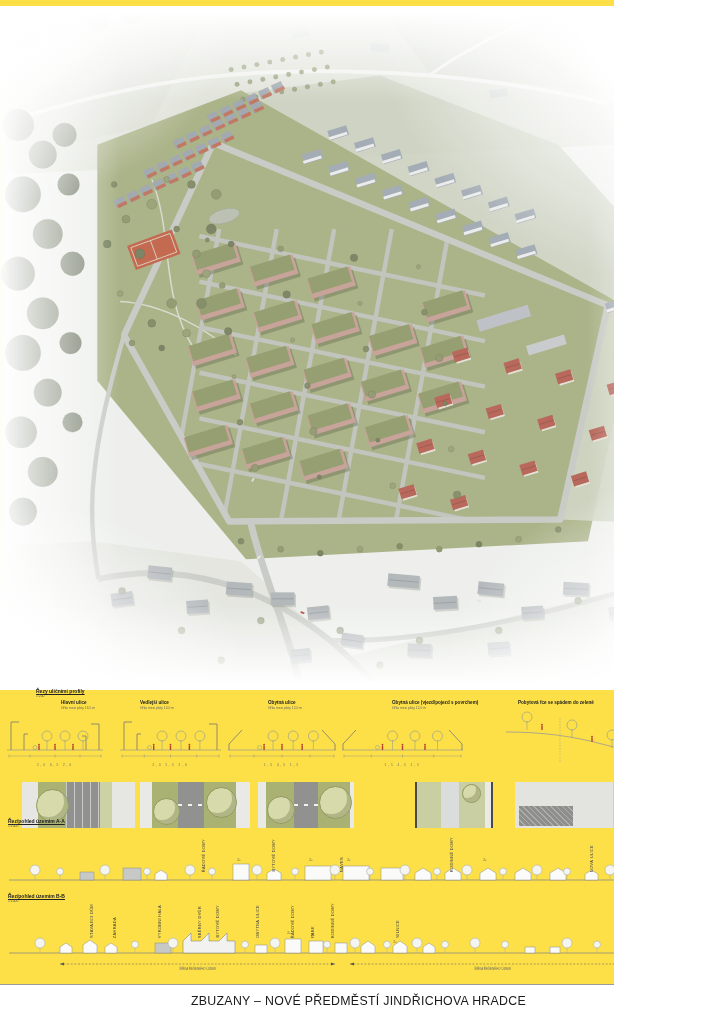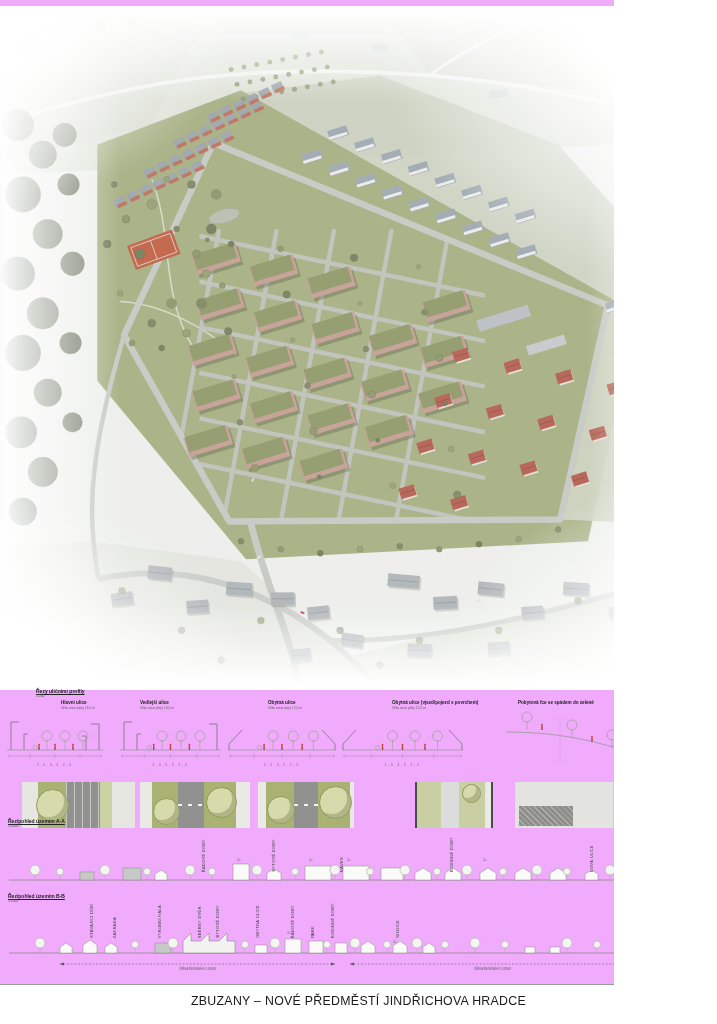--- a/index.html
+++ b/index.html
@@ -1,17 +1,17 @@
 <!DOCTYPE html>
 <html><head>
 <meta charset="utf-8">
 <style>
   html,body{margin:0;padding:0;background:#fff;}
   body{width:717px;height:1024px;font-family:"Liberation Sans", sans-serif;}
-  .board{position:relative;width:614px;height:1024px;background:#f0abfc;overflow:hidden;}
+  .board{position:relative;width:614px;height:1024px;background:#fde047;overflow:hidden;}
   .render{position:absolute;left:0;top:6px;width:717px;height:684px;overflow:hidden;}
   .render svg{display:block;}
   
   .vig{position:absolute;pointer-events:none;}
   .vig-top{left:0;top:0;width:717px;height:95px;background:linear-gradient(180deg,#fff 6%,rgba(255,255,255,0));}
   .vig-left{left:0;top:0;width:120px;height:684px;background:linear-gradient(90deg,rgba(255,255,255,.95) 3%,rgba(255,255,255,0));}
   .vig-right{right:0;top:0;width:130px;height:684px;background:linear-gradient(270deg,#fff 5%,rgba(255,255,255,0));}
   .vig-bottom{left:0;bottom:0;width:717px;height:85px;background:linear-gradient(0deg,#fff 8%,rgba(255,255,255,0));}
   .vig-tr{right:0;top:0;width:340px;height:280px;background:radial-gradient(ellipse at 100% 0%,#fff 28%,rgba(255,255,255,0) 72%);}
   .vig-tl{left:0;top:0;width:240px;height:200px;background:radial-gradient(ellipse at 0% 0%,rgba(255,255,255,.9) 20%,rgba(255,255,255,0) 70%);}

